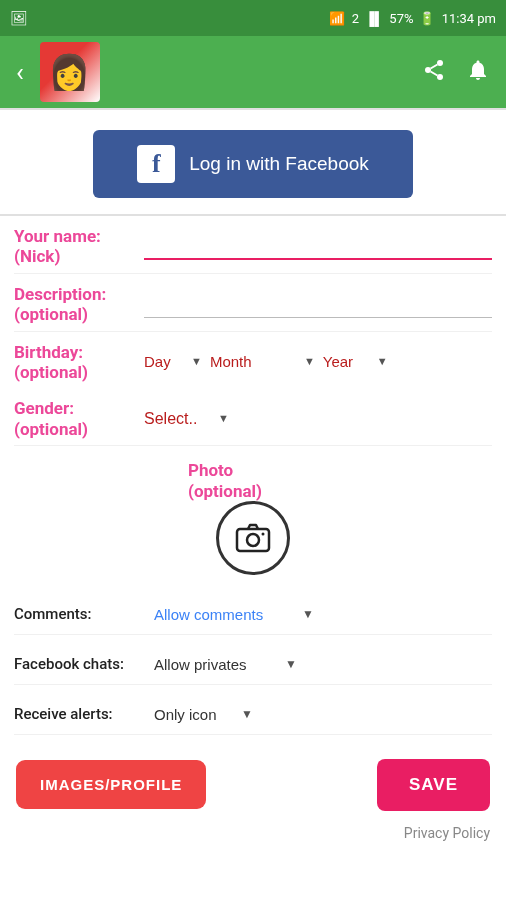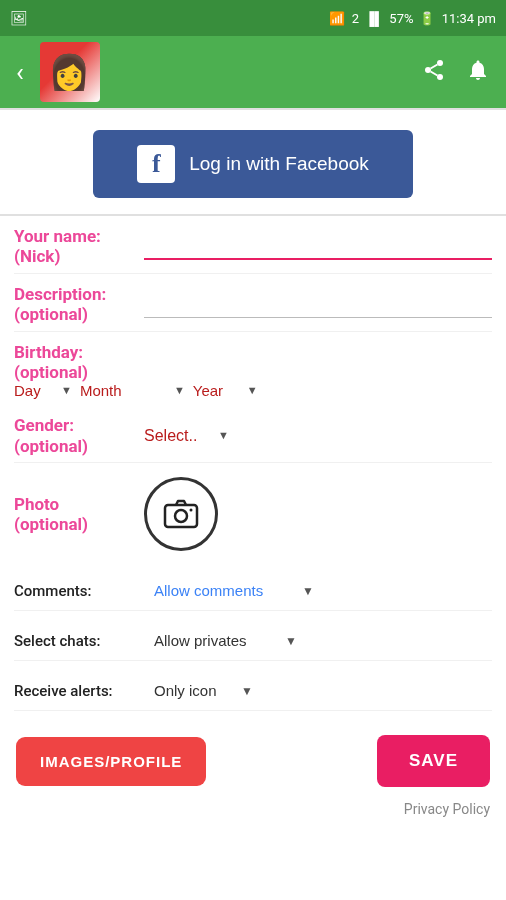--- a/index.html
+++ b/index.html
@@ -161,24 +161,23 @@
       outline: none;
       font-size: 16px;
       padding: 4px 2px;
       color: #333;
       background: transparent;
     }
 
     
     .birthday-row {
       display: flex;
-      align-items: flex-start;
+      align-items: center;
       padding: 10px 0 6px;
       min-height: 54px;
-      flex-direction: column;
     }
     .birthday-dropdowns {
       display: flex;
       gap: 8px;
       flex: 1;
     }
     .dropdown-select {
       background: transparent;
       border: none;
       font-size: 15px;
@@ -201,20 +200,21 @@
       pointer-events: none;
       margin-left: 2px;
     }
 
     
     .photo-row {
       display: flex;
       align-items: center;
       padding: 14px 0 10px;
       min-height: 80px;
+      flex-direction: column;
     }
     .camera-btn {
       width: 74px;
       height: 74px;
       border-radius: 50%;
       border: 3px solid #333;
       background: white;
       display: flex;
       align-items: center;
       justify-content: center;
@@ -436,21 +436,21 @@
   <div class="settings-row">
     <div class="settings-label">Comments:</div>
     <div class="settings-dropdown">
       <div class="settings-dropdown-wrap">
         <select id="comments-select" style="font-size:15px;background:transparent;border:none;outline:none;appearance:none;-webkit-appearance:none;color:#3b82f6;cursor:pointer;padding-right:20px;"><option value="Allow comments">Allow comments</option><option value="Disable comments">Disable comments</option></select>
       </div>
     </div>
   </div>
 
   <div class="settings-row">
-    <div class="settings-label">Select chats:</div>
+    <div class="settings-label">Facebook chats:</div>
     <div class="settings-dropdown">
       <div class="settings-dropdown-wrap">
         <select id="privates-select" style="font-size:15px;background:transparent;border:none;outline:none;appearance:none;-webkit-appearance:none;color:#333;cursor:pointer;padding-right:20px;"><option value="Allow privates">Allow privates</option><option value="Disable privates">Disable privates</option></select>
       </div>
     </div>
   </div>
 
   <div class="settings-row">
     <div class="settings-label">Receive alerts:</div>
     <div class="settings-dropdown">

